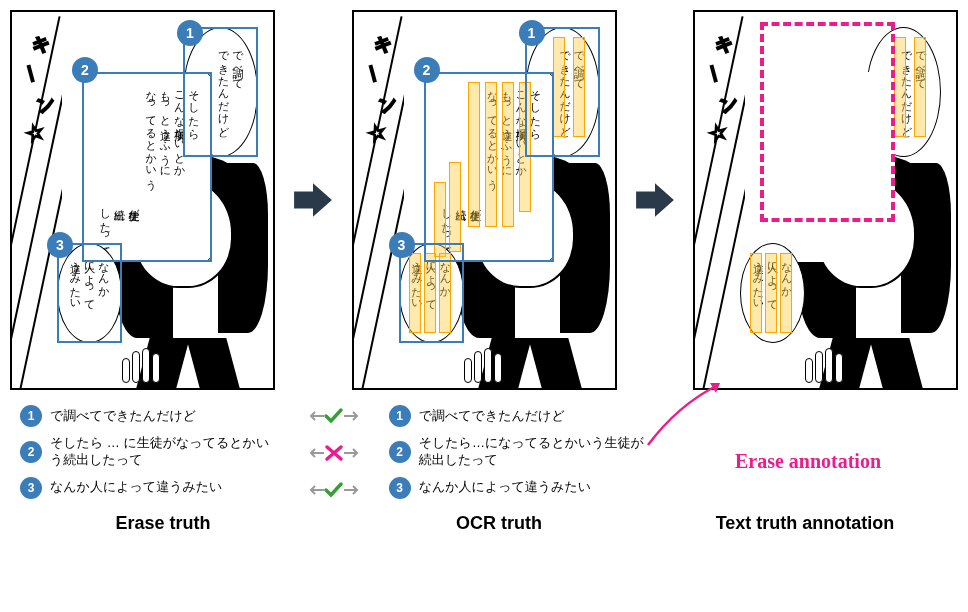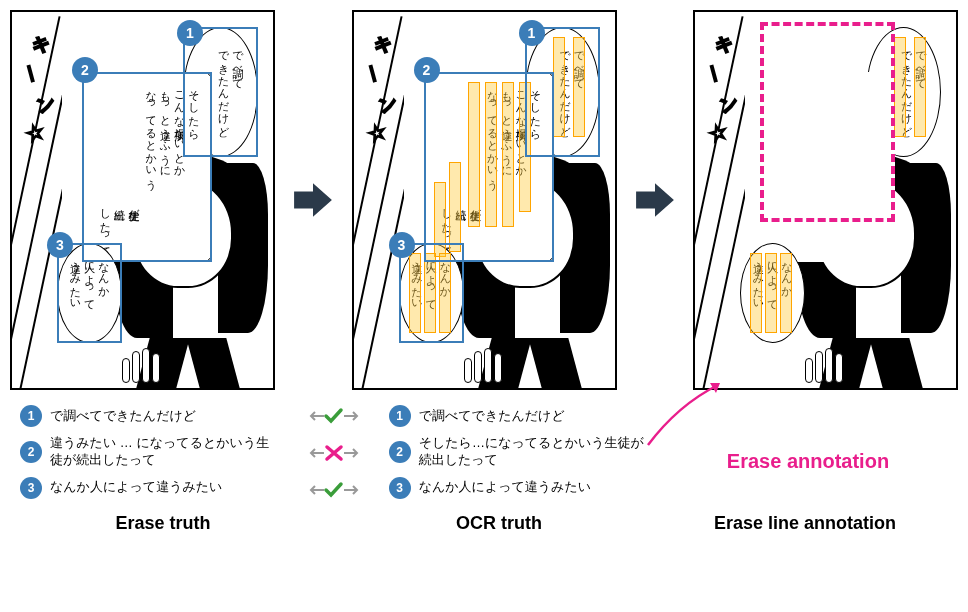--- a/index.html
+++ b/index.html
@@ -269,21 +269,21 @@
   </div>
 
   <div class="comparison-row">
     <div class="compare-col">
       <div class="compare-item">
         <div class="compare-badge">1</div>
         <div class="compare-text">で調べてできたんだけど</div>
       </div>
       <div class="compare-item">
         <div class="compare-badge">2</div>
-        <div class="compare-text">違うみたい … になってるとかいう生徒が続出したって</div>
+        <div class="compare-text">そしたら … に生徒がなってるとかいう続出したって</div>
       </div>
       <div class="compare-item">
         <div class="compare-badge">3</div>
         <div class="compare-text">なんか人によって違うみたい</div>
       </div>
     </div>
 
     <div class="compare-center">
       <div class="check-cross">
         <svg width="50" height="20" viewBox="0 0 50 20">
@@ -322,27 +322,27 @@
       <div class="compare-item">
         <div class="compare-badge">2</div>
         <div class="compare-text">そしたら…になってるとかいう生徒が続出したって</div>
       </div>
       <div class="compare-item">
         <div class="compare-badge">3</div>
         <div class="compare-text">なんか人によって違うみたい</div>
       </div>
     </div>
 
-    <div style="width:280px;position:relative;">
+    <div style="width:280px;position:relative;font-family:Liberation Serif, serif;">
       <svg width="100" height="80" style="position:absolute;left:-30px;top:-30px;">
         <path d="M 10 70 Q 40 30 80 10" stroke="#e91e8c" stroke-width="2.5" fill="none"></path>
         <path d="M 72 8 L 82 8 L 78 18 Z" fill="#e91e8c"></path>
       </svg>
       <div class="erase-label" style="margin-top:45px;">Erase annotation</div>
     </div>
   </div>
 
   <div class="labels-row">
     <div class="panel-label">Erase truth</div>
     <div class="panel-label" style="margin-left:30px;">OCR truth</div>
-    <div class="panel-label">Erase line annotation</div>
+    <div class="panel-label">Text truth annotation</div>
   </div>
 </div>
 
 </body></html>

